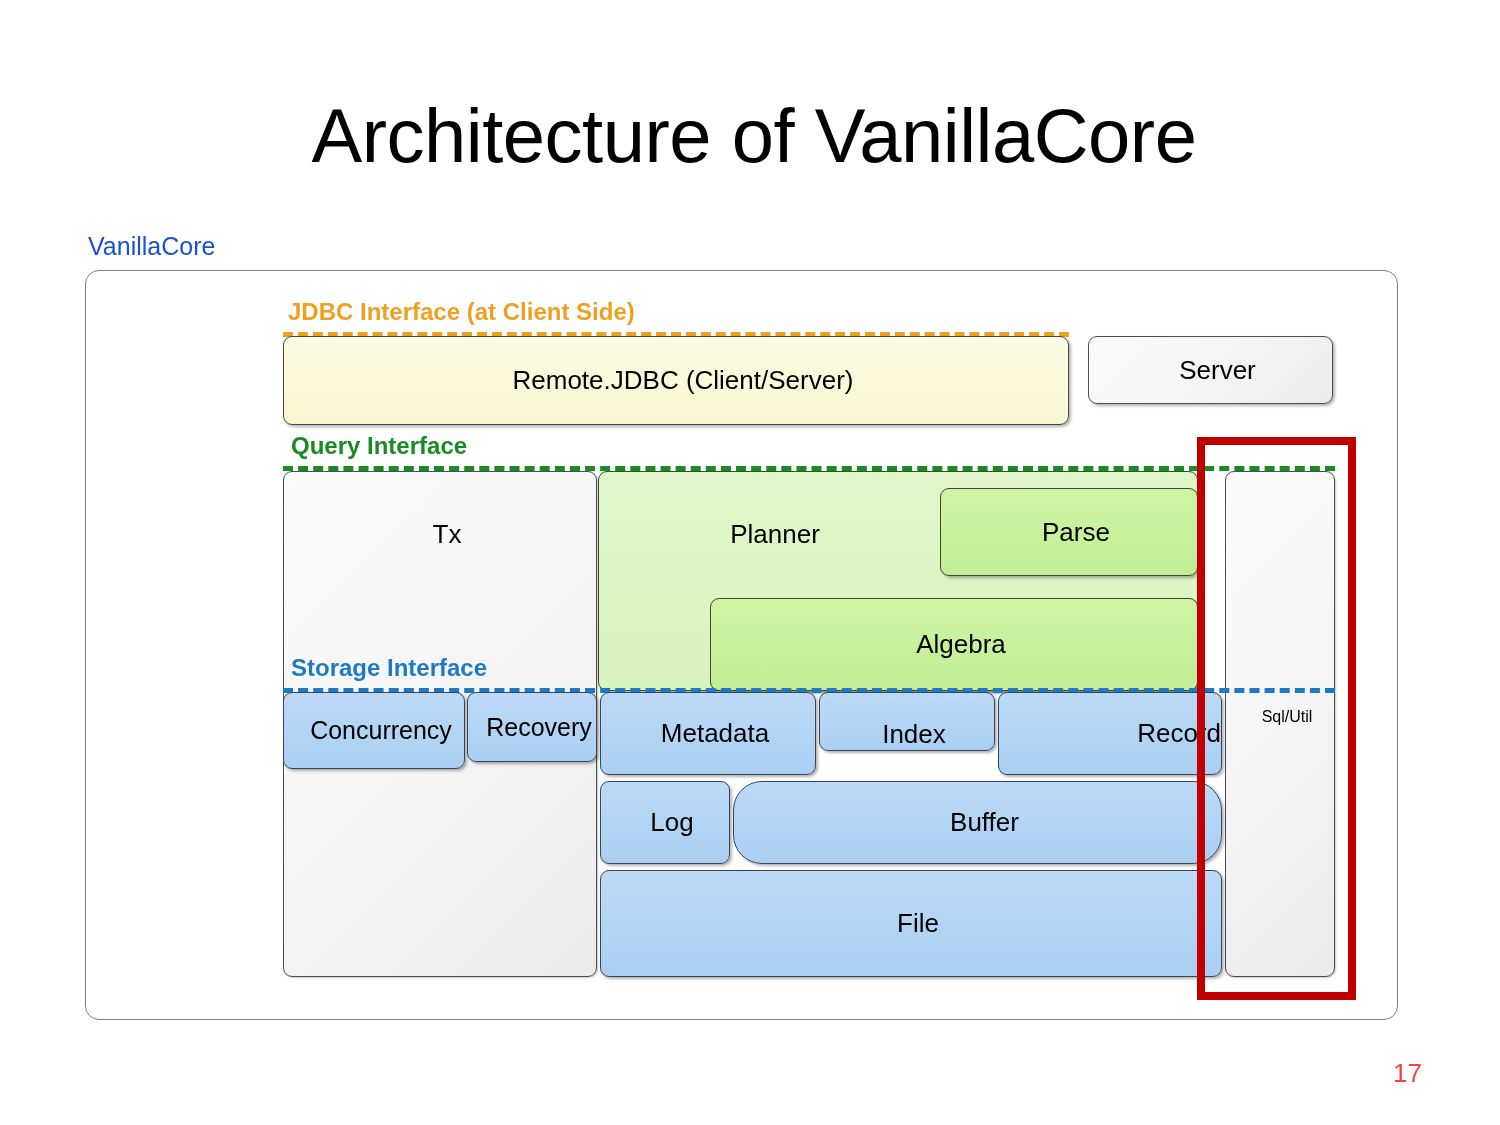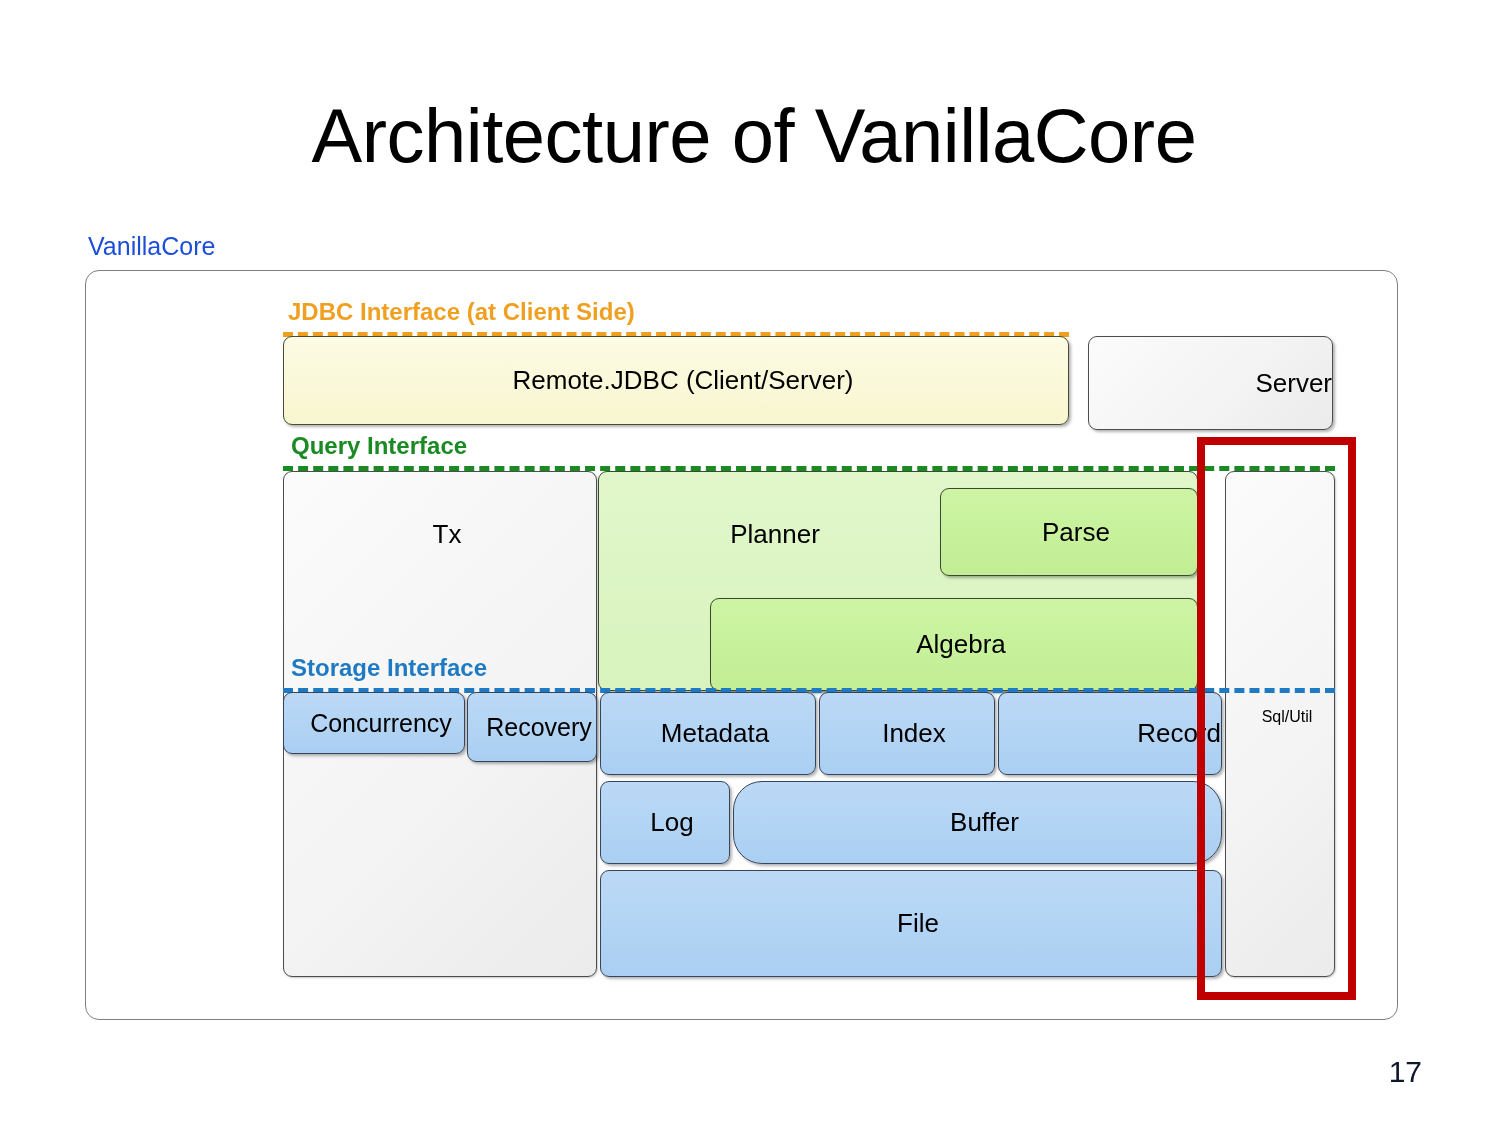--- a/index.html
+++ b/index.html
@@ -115,41 +115,41 @@
     box-sizing: border-box;
     background: transparent;
     pointer-events: none;
   }
 
   
   #page-number {
     position: absolute;
     right: 78px;
     bottom: 36px;
-    font-size: 30px;
-    color: #0f172a;
+    font-size: 26px;
+    color: #ef4444;
   }
 </style>
 </head>
 <body>
 
 <div id="slide-title">Architecture of VanillaCore</div>
 
 <div id="vanillacore-label">VanillaCore</div>
 
 <div id="vanillacore-container"></div>
 
 <div class="iface-label" id="jdbc-label" style="left:288px; top:298px;">JDBC Interface (at Client Side)</div>
 <div class="iface-line" id="jdbc-line" style="left:283px; top:332px; width:786px;"></div>
 
 <div class="node yellow" style="left:283px; top:336px; width:786px; height:89px;">
   <span>Remote.JDBC (Client/Server)</span>
 </div>
 
-<div class="node gray" style="left:1088px; top:336px; width:245px; height:94px;justify-content:flex-end;">
+<div class="node gray" style="left:1088px; top:336px; width:245px; height:68px;">
   <span>Server</span>
 </div>
 
 <div class="iface-label" id="query-label" style="left:291px; top:432px;">Query Interface</div>
 <div class="iface-line" id="query-line" style="left:283px; top:466px; width:1052px;"></div>
 
 <div class="node gray plain" style="left:283px; top:471px; width:314px; height:506px; align-items:flex-start; padding-top:47px;">
   <span>Tx</span>
 </div>
 
@@ -165,30 +165,30 @@
   <span>Algebra</span>
 </div>
 
 <div class="node gray plain" style="left:1225px; top:471px; width:110px; height:506px; align-items:flex-start; padding-top:236px; font-size:16px;">
   <span>Sql/Util</span>
 </div>
 
 <div class="iface-label" id="storage-label" style="left:291px; top:654px;">Storage Interface</div>
 <div class="iface-line" id="storage-line" style="left:283px; top:688px; width:1052px;"></div>
 
-<div class="node blue" style="left:283px; top:692px; width:182px; height:62px; font-size:25px;">
+<div class="node blue" style="left:283px; top:692px; width:182px; height:77px; font-size:25px;">
   <span>Concurrency</span>
 </div>
 <div class="node blue" style="left:467px; top:692px; width:130px; height:70px; font-size:25px;">
   <span>Recovery</span>
 </div>
 <div class="node blue" style="left:600px; top:692px; width:216px; height:83px;">
   <span>Metadata</span>
 </div>
-<div class="node blue" style="left:819px; top:692px; width:176px; height:83px;">
+<div class="node blue" style="left:819px; top:692px; width:176px; height:59px;align-items:flex-end;">
   <span>Index</span>
 </div>
 <div class="node blue" style="left:998px; top:692px; width:224px; height:83px;justify-content:flex-end;">
   <span>Record</span>
 </div>
 
 <div class="node blue" style="left:600px; top:781px; width:130px; height:83px;">
   <span>Log</span>
 </div>
 <div class="node blue" style="left:733px; top:781px; width:489px; height:83px;border-radius:29px;">

